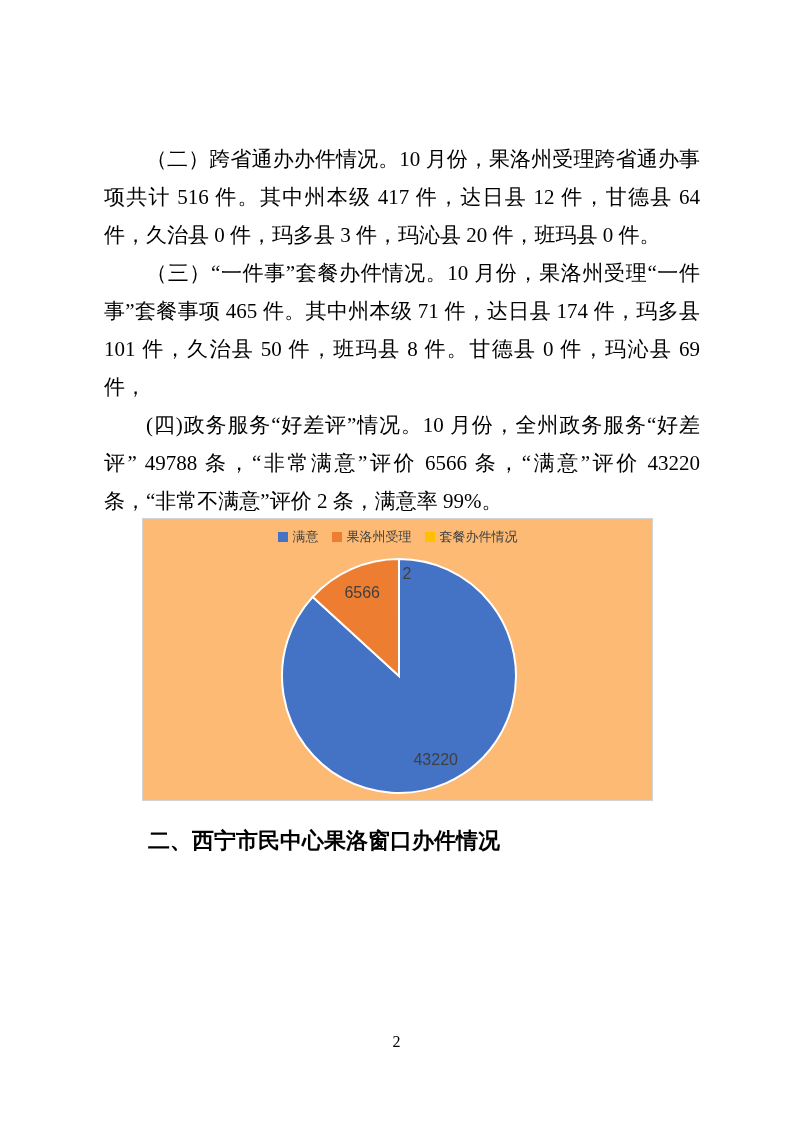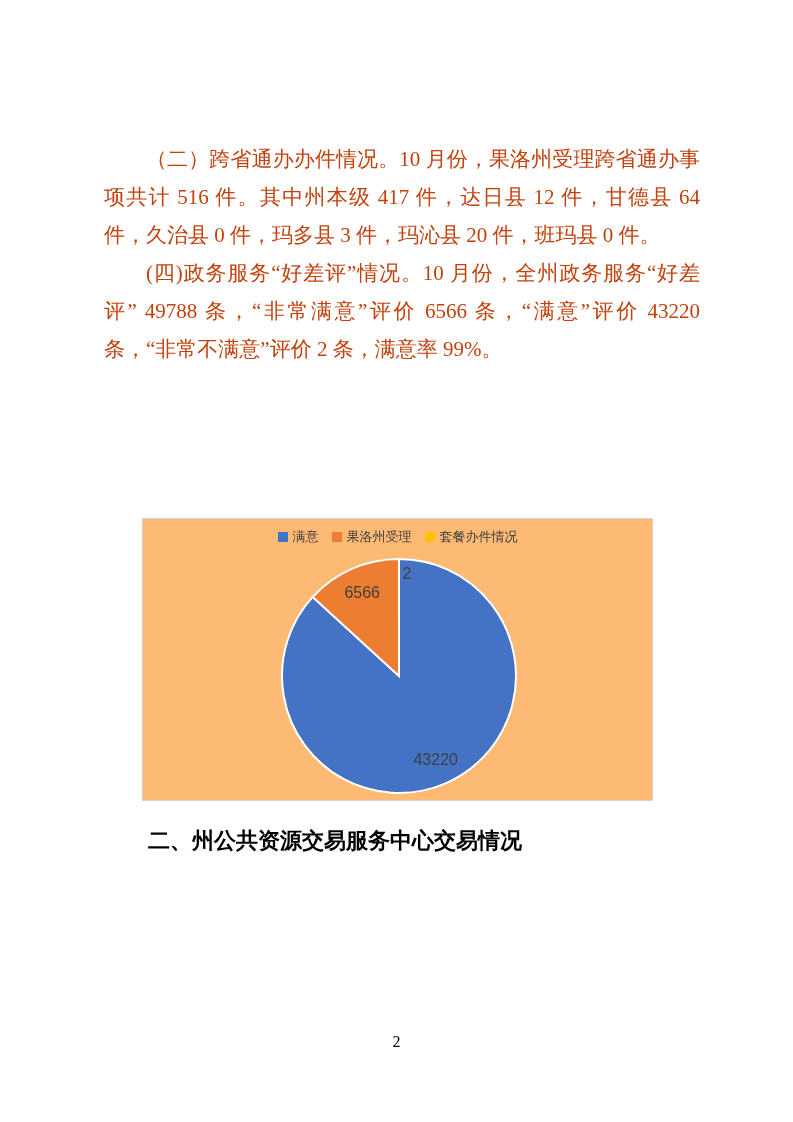--- a/index.html
+++ b/index.html
@@ -2,21 +2,21 @@
 <html><head>
 <meta charset="utf-8">
 <style>
   html,body { margin:0; padding:0; }
   body { width:793px; height:1122px; background:#ffffff; }
   .page { position:relative; width:793px; height:1122px; background:#ffffff; overflow:hidden; }
 
   .text-block {
     position:absolute; left:104px; top:140px; width:596px;
     font-family:"Liberation Serif", serif;
-    font-size:21px; line-height:38px; color:#c2410c;
+    font-size:21px; line-height:38px; color:#000000;
     text-align:justify;
   }
   .text-block p { margin:0; text-indent:42px; }
 
   .chart-box {
     position:absolute; left:142px; top:518px;
     width:509px; height:281px;
     border:1.5px solid #d3d3d3;
     background:#fdba74; margin:0;
   }
@@ -54,20 +54,21 @@
     font-size:16px; color:#000;
   }
 </style>
 </head>
 <body>
 
 <div class="page">
 
   <div class="text-block">
     <p>（二）跨省通办办件情况。10 月份，果洛州受理跨省通办事项共计 516 件。其中州本级 417 件，达日县 12 件，甘德县 64 件，久治县 0 件，玛多县 3 件，玛沁县 20 件，班玛县 0 件。</p>
+    <p>（三）“一件事”套餐办件情况。10 月份，果洛州受理“一件事”套餐事项 465 件。其中州本级 71 件，达日县 174 件，玛多县 101 件，久治县 50 件，班玛县 8 件。甘德县 0 件，玛沁县 69 件，</p>
     <p>(四)政务服务“好差评”情况。10 月份，全州政务服务“好差评” 49788 条，“非常满意”评价 6566 条，“满意”评价 43220 条，“非常不满意”评价 2 条，满意率 99%。</p>
   </div>
 
   <figure class="chart-box">
     <div class="legend">
       <span class="legend-item">
         <span class="swatch" style="background: rgb(68, 114, 196);"></span>
         <span>满意</span>
       </span>
       <span class="legend-item">
@@ -83,18 +84,18 @@
         <path d="M256,157 L256.00,40.00 A117,117 0 1 1 169.75,77.94 Z" fill="#4472C4" stroke="#ffffff" stroke-width="2"></path>
         <path d="M256,157 L169.75,77.94 A117,117 0 0 1 255.97,40.00 Z" fill="#ED7D31" stroke="#ffffff" stroke-width="2"></path>
         <path d="M256,157 L255.97,40.00 A117,117 0 0 1 256.00,40.00 Z" fill="#FFC000" stroke="#ffffff" stroke-width="2"></path>
         <text x="292.7" y="245.5" text-anchor="middle" class="pie-label">43220</text>
         <text x="219.2" y="78.5" text-anchor="middle" class="pie-label">6566</text>
         <text x="264.0" y="60.0" text-anchor="middle" class="pie-label">2</text>
       </svg>
   </figure>
 
   <div class="text-block2">
-    <h2 class="section-heading">二、州公共资源交易服务中心交易情况</h2>
+    <h2 class="section-heading">二、西宁市民中心果洛窗口办件情况</h2>
   </div>
 
   <div class="page-number">2</div>
 
 </div>
 
 </body></html>

